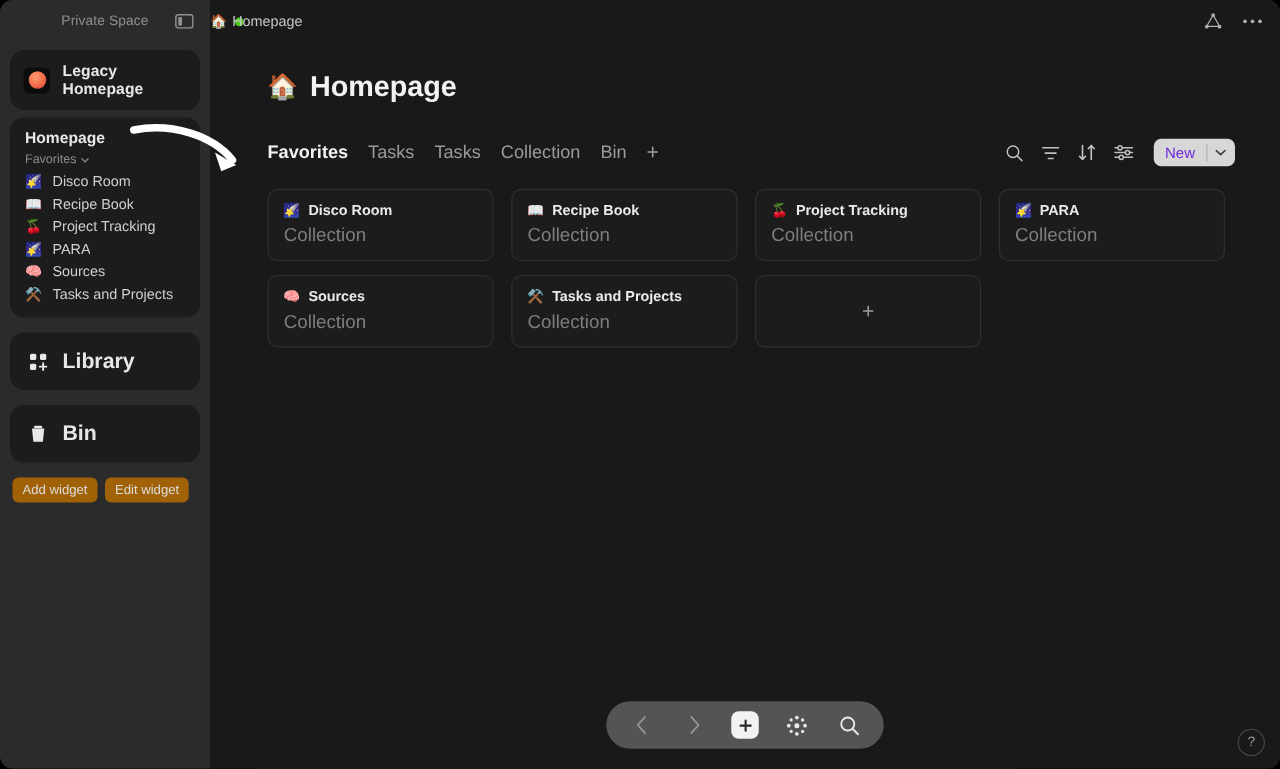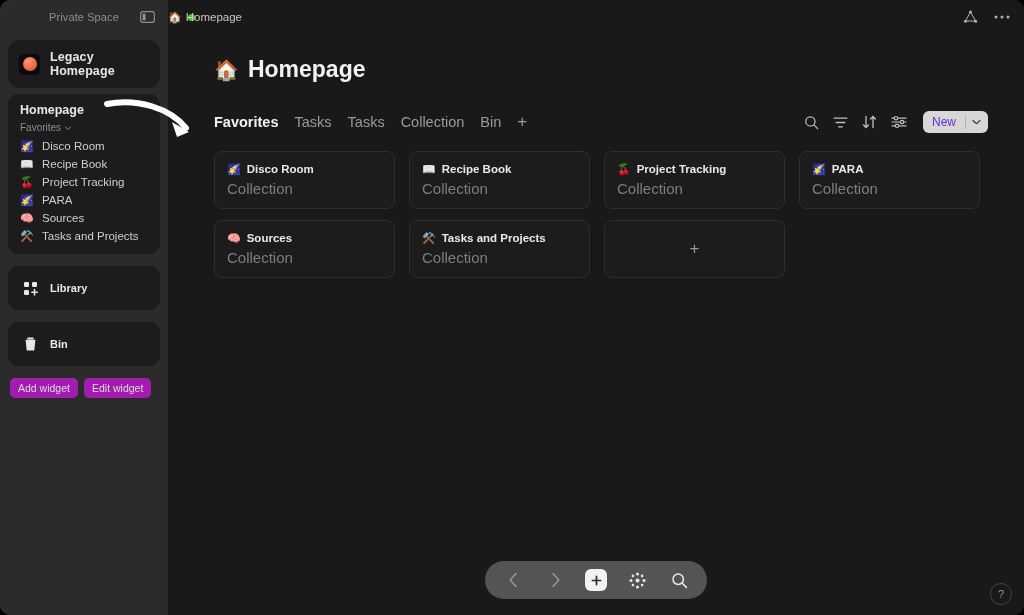--- a/index.html
+++ b/index.html
@@ -137,33 +137,33 @@
     gap: 11px;
     padding: 4px 3px;
     cursor: pointer;
   }
   .sb-big-icon {
     width: 18px; height: 18px;
     display: flex; align-items: center; justify-content: center;
     flex: 0 0 18px;
   }
   .sb-big-label {
-    font-size: 11px;
+    font-size: 17px;
     font-weight: bold;
     color: #e8e8e8;
   }
 
   .widget-btns {
     display: flex;
     gap: 6px;
     margin-top: 12px;
     padding: 0 2px;
   }
   .widget-btn {
-    background: #a21caf;
+    background: #a16207;
     color: #dcdcdc;
     font-size: 10.5px;
     border: none;
     border-radius: 5px;
     padding: 4px 8px;
     cursor: pointer;
     font-family: "Liberation Sans", sans-serif;
   }
 
   

